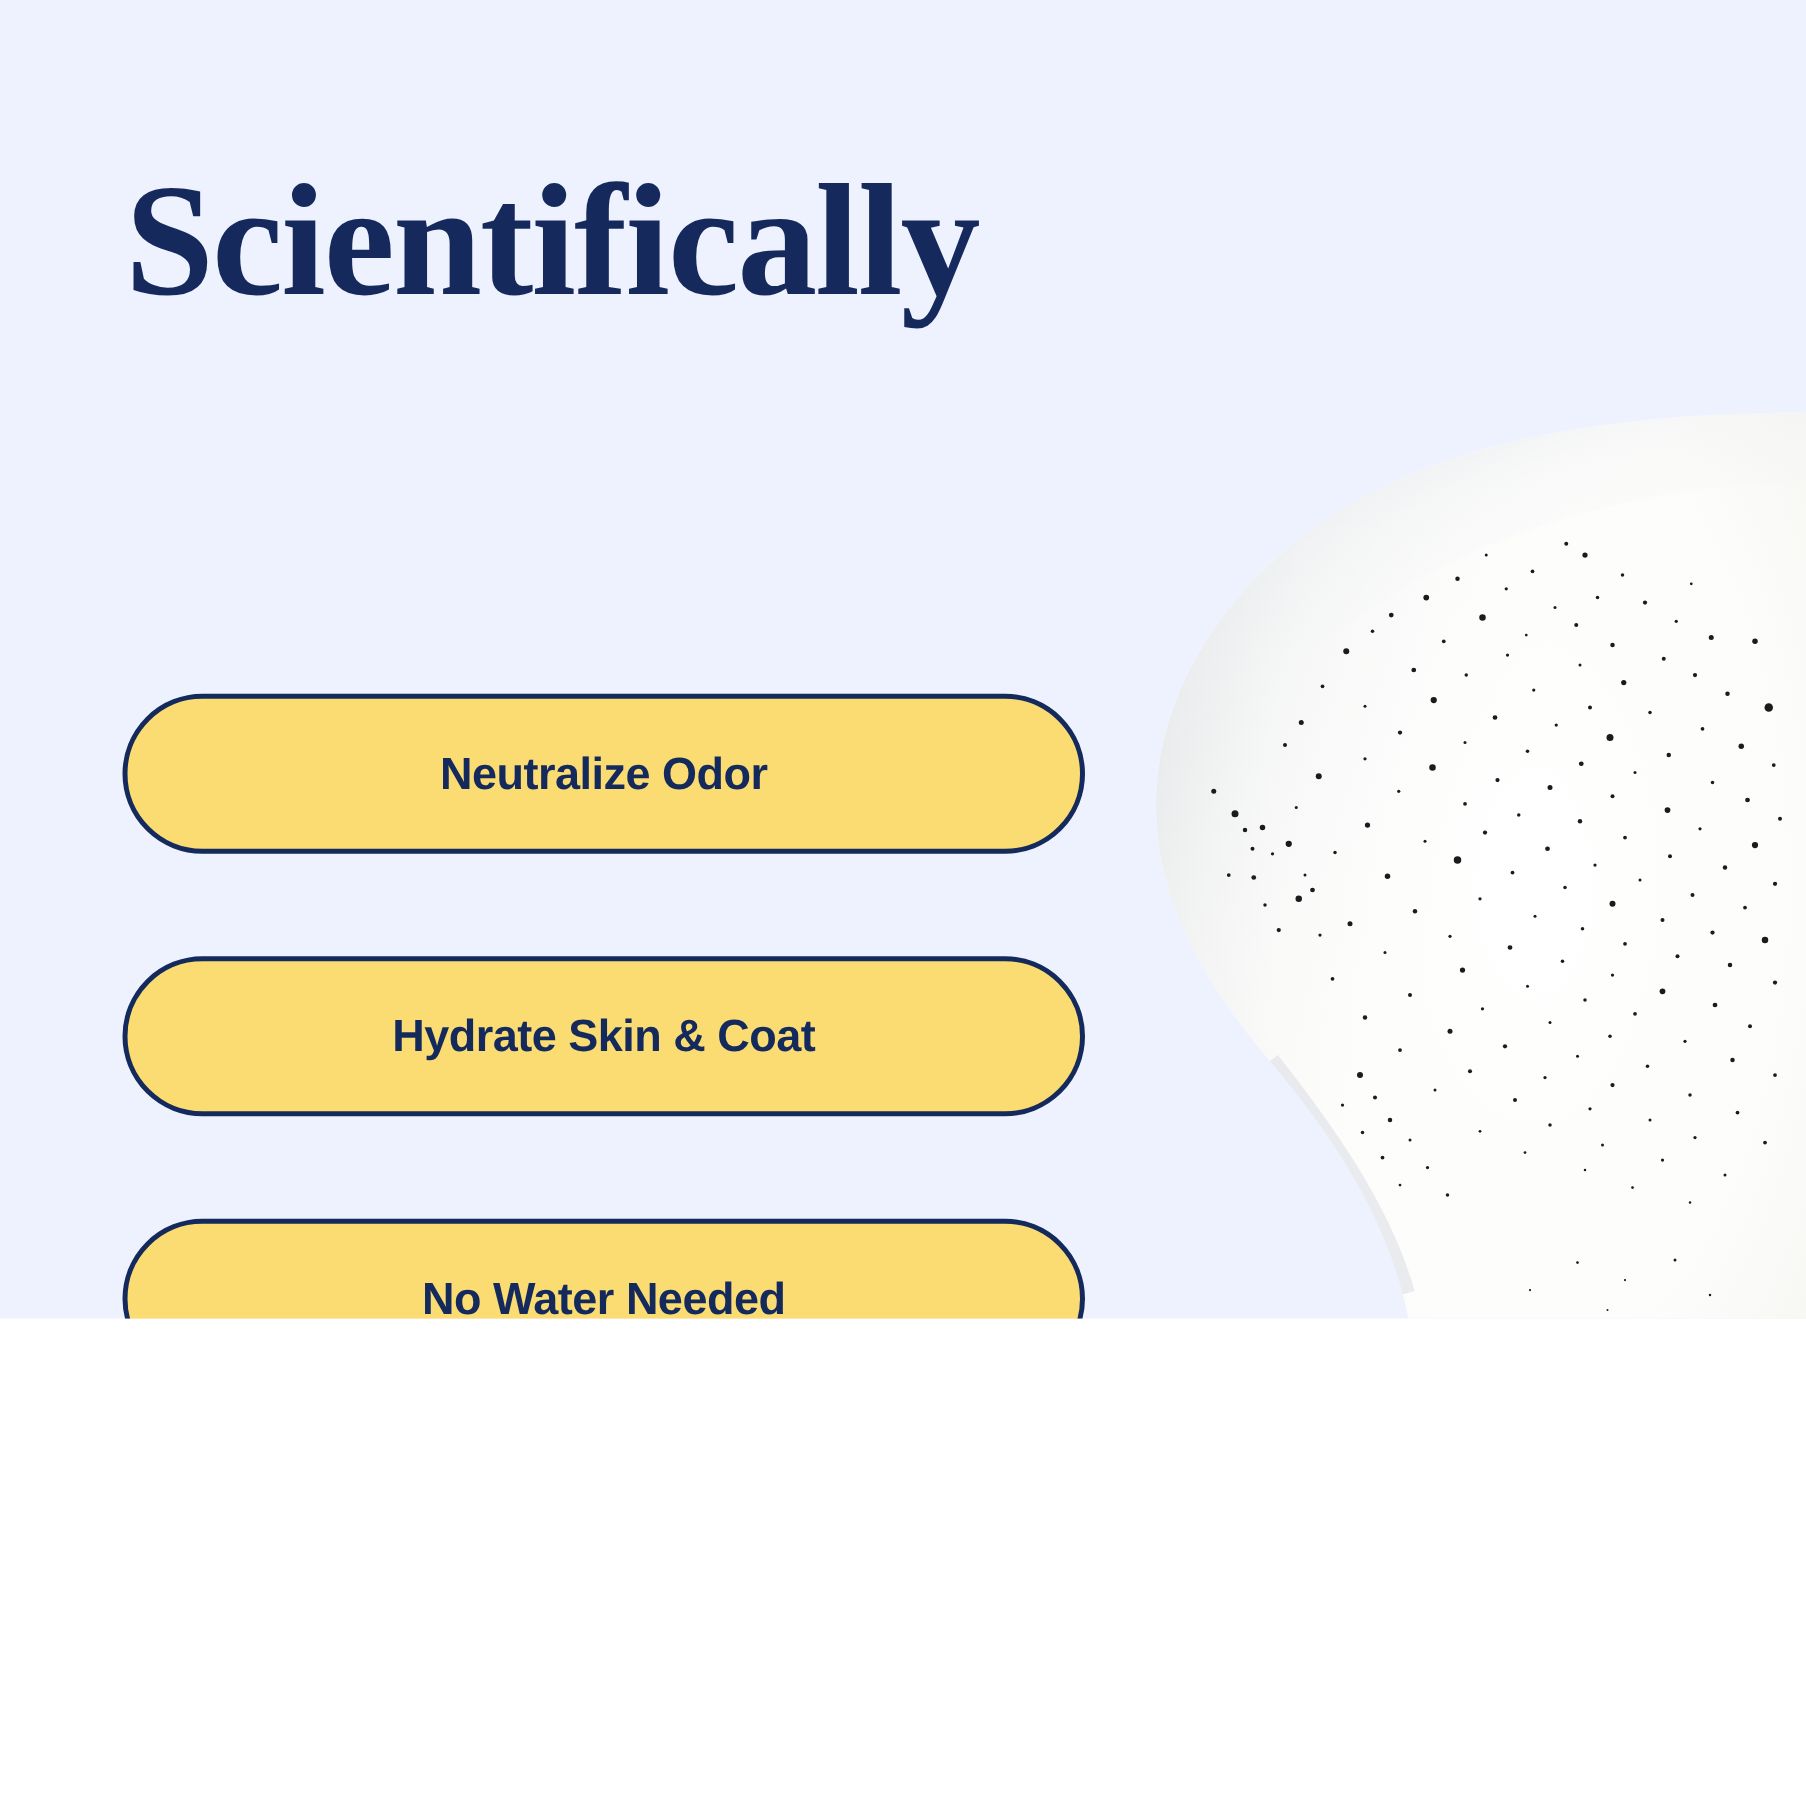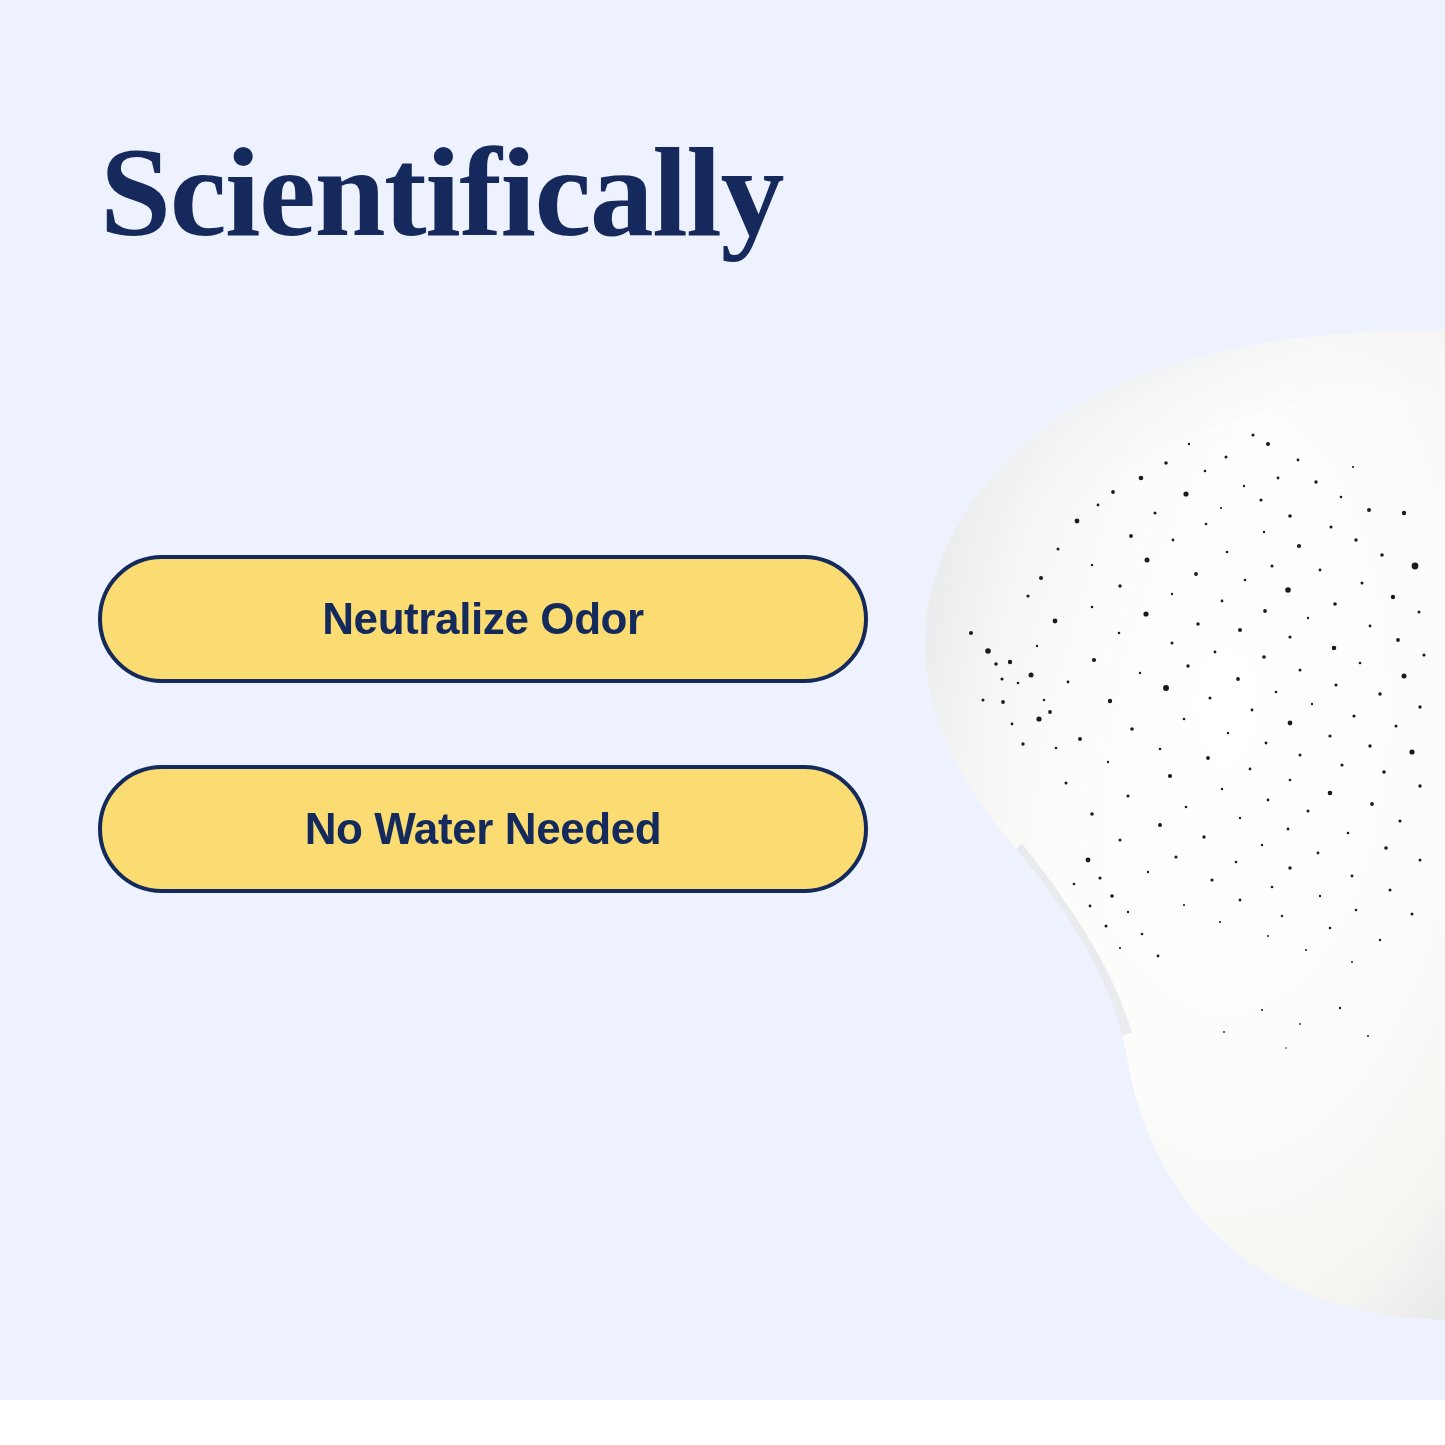--- a/index.html
+++ b/index.html
@@ -4,21 +4,21 @@
 <title>Scientifically formulated to:</title>
 <style>
   html, body {
     margin: 0;
     padding: 0;
     background: #ffffff;
   }
   #stage {
     position: relative;
     width: 1445px;
-    height: 1400px;
+    height: 1055px;
     overflow: hidden;
     background: #eef2fe;
     font-family: "Liberation Sans", sans-serif;
   }
 
   
   .blob-layer {
     position: absolute;
     inset: 0;
     overflow: hidden;
@@ -75,21 +75,21 @@
     margin-bottom: 82px;
     border: 4px solid #142a5c;
     border-radius: 999px;
     background: #fadc72;
     display: flex;
     align-items: center;
     justify-content: center;
     color: #142a5c;
     font-family: "Liberation Sans", sans-serif;
     font-weight: 700;
-    font-size: 44px;
+    font-size: 36px;
     letter-spacing: -0.4px;
     cursor: pointer;
     user-select: none;
   }
   .pill:last-child { margin-bottom: 0; }
   .pill-label { display: block; }
 </style>
 </head>
 <body>
 
@@ -339,17 +339,20 @@
 
   <h1 class="headline">
     <span class="hl-line">Scientifically</span>
   </h1>
 
   <ul class="pill-list">
     <li class="pill">
       <span class="pill-label">Neutralize Odor</span>
     </li>
     <li class="pill">
+      <span class="pill-label">Hydrate Skin &amp; Coat</span>
+    </li>
+    <li class="pill">
       <span class="pill-label">No Water Needed</span>
     </li>
   </ul>
 
 </div>
 
 </body></html>

